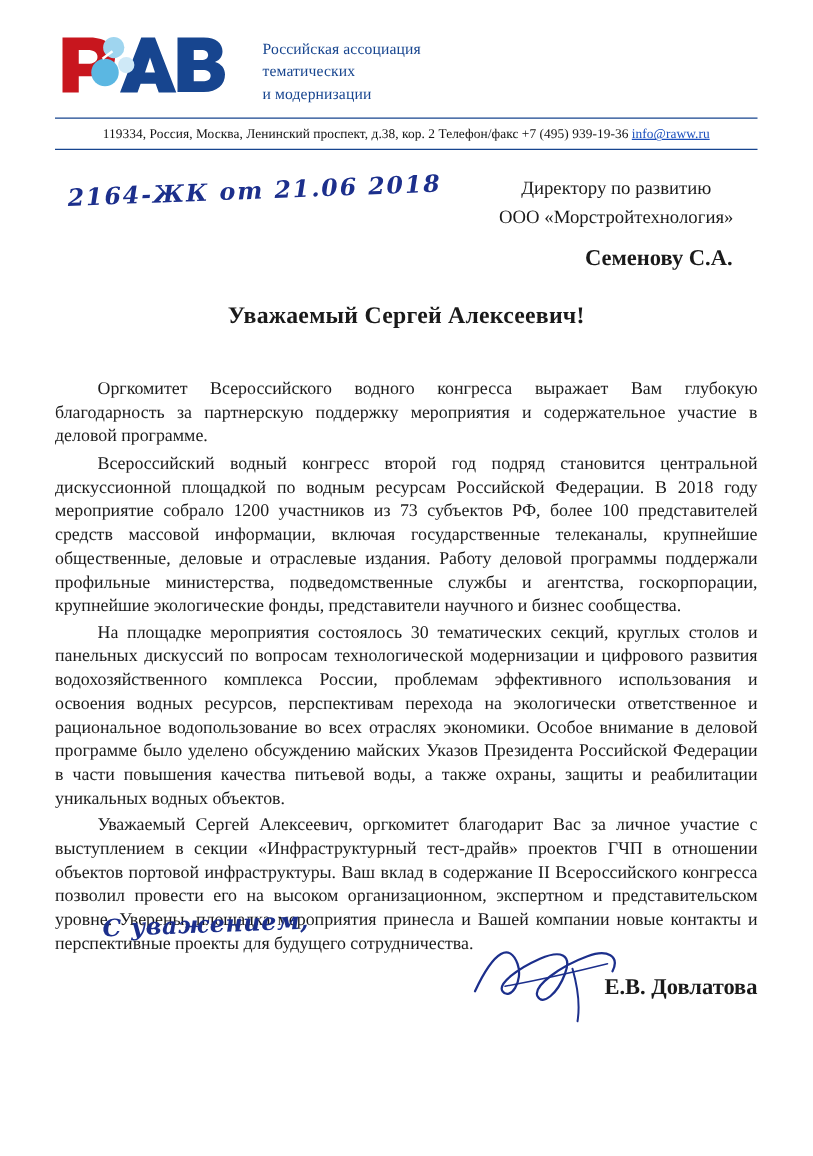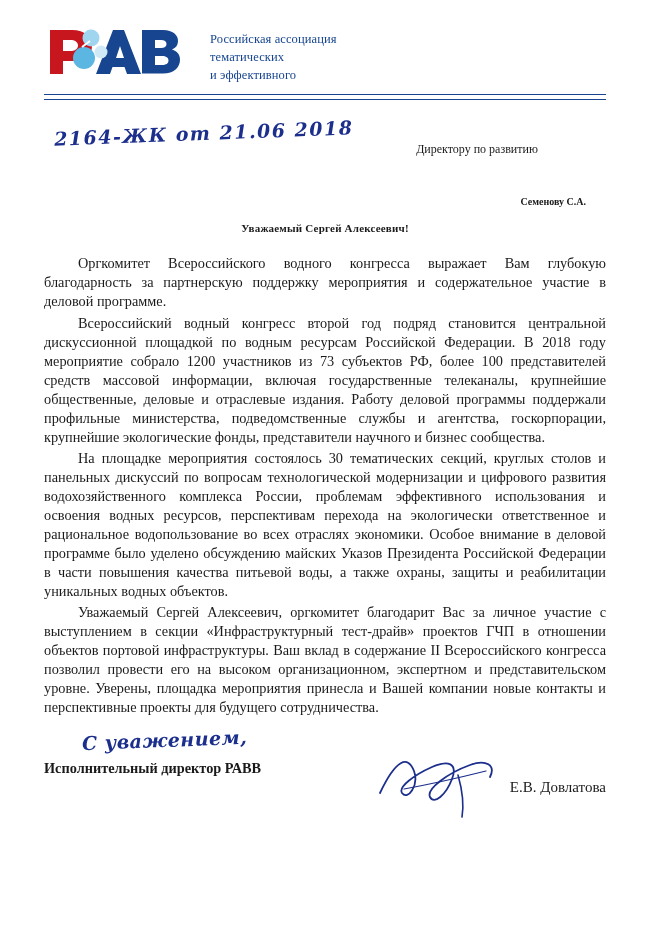--- a/index.html
+++ b/index.html
@@ -86,48 +86,48 @@
     position: absolute;
     left: 10px;
     top: 2px;
     font-size: 19px;
     letter-spacing: 1.5px;
   }
 
   
   .addressee {
     position: absolute;
-    right: 48px;
+    right: 32px;
     top: 140px;
     width: 250px;
     text-align: center;
-    font-size: 12px;
+    font-size: 15px;
     line-height: 1.5;
   }
   .addressee-person {
     position: absolute;
     right: 64px;
     top: 196px;
-    font-size: 10px;
+    font-size: 18px;
     font-weight: bold;
     text-align: right;
   }
 
   
   .salutation {
     margin-top: 58px;
     text-align: center;
-    font-size: 11px;
+    font-size: 19px;
     font-weight: bold;
     letter-spacing: .2px;
   }
 
   
   .body-text {
-    margin-top: 20px;
+    margin-top: 38px;
     font-size: 14.3px;
     line-height: 1.33;
     text-align: justify;
     text-justify: inter-word;
   }
   .body-text p {
     margin: 0 0 0.15em 0;
     text-indent: 34px;
   }
 
@@ -151,22 +151,22 @@
     left: 0;
     top: 26px;
     font-size: 14.3px;
     font-weight: bold;
     line-height: 1.35;
   }
   .sign-name {
     position: absolute;
     right: 0;
     top: 46px;
-    font-size: 15px;
-    font-weight: normal;
+    font-size: 18px;
+    font-weight: bold;
     margin-left: 32px;
   }
   .scribble {
     position: absolute;
     left: 330px;
     top: 16px;
     width: 130px;
     height: 70px;
   }
 </style>
@@ -189,49 +189,50 @@
         <circle cx="47" cy="16" r="8.5" fill="#9fd5ef"></circle>
         <circle cx="40" cy="36" r="11" fill="#5bb7e2"></circle>
         <circle cx="57" cy="30" r="6.5" fill="#cfe9f7"></circle>
         <path d="M38 25 l8 -6" stroke="#ffffff" stroke-width="2"></path>
       </svg>
     </div>
 
     <div class="org-name">
       <div>Российская ассоциация</div>
       <div>тематических</div>
-      <div>и эффективного</div>
+      <div>и модернизации</div>
     </div>
   </div>
 
   <div class="rule"></div>
+  <div class="contact-line"><span>119334, Россия, Москва, Ленинский проспект, д.38, кор. 2 Телефон/факс +7 (495) 939-19-36 </span><span class="mail">info@raww.ru</span></div>
   <div class="rule-bottom"></div>
 
   <div class="outnum-row">
     <div class="hand outnum">2164-ЖК от 21.06 2018</div>
   </div>
 
   <div class="addressee">
     <div>Директору по развитию</div>
+    <div>ООО «Морстройтехнология»</div>
   </div>
   <div class="addressee-person">Семенову С.А.</div>
 
   <div class="salutation">Уважаемый Сергей Алексеевич!</div>
 
   <div class="body-text">
     <p>Оргкомитет Всероссийского водного конгресса выражает Вам глубокую благодарность за партнерскую поддержку мероприятия и содержательное участие в деловой программе.</p>
     <p>Всероссийский водный конгресс второй год подряд становится центральной дискуссионной площадкой по водным ресурсам Российской Федерации. В 2018 году мероприятие собрало 1200 участников из 73 субъектов РФ, более 100 представителей средств массовой информации, включая государственные телеканалы, крупнейшие общественные, деловые и отраслевые издания. Работу деловой программы поддержали профильные министерства, подведомственные службы и агентства, госкорпорации, крупнейшие экологические фонды, представители научного и бизнес сообщества.</p>
     <p>На площадке мероприятия состоялось 30 тематических секций, круглых столов и панельных дискуссий по вопросам технологической модернизации и цифрового развития водохозяйственного комплекса России, проблемам эффективного использования и освоения водных ресурсов, перспективам перехода на экологически ответственное и рациональное водопользование во всех отраслях экономики. Особое внимание в деловой программе было уделено обсуждению майских Указов Президента Российской Федерации в части повышения качества питьевой воды, а также охраны, защиты и реабилитации уникальных водных объектов.</p>
     <p>Уважаемый Сергей Алексеевич, оргкомитет благодарит Вас за личное участие с выступлением в секции «Инфраструктурный тест-драйв» проектов ГЧП в отношении объектов портовой инфраструктуры. Ваш вклад в содержание II Всероссийского конгресса позволил провести его на высоком организационном, экспертном и представительском уровне. Уверены, площадка мероприятия принесла и Вашей компании новые контакты и перспективные проекты для будущего сотрудничества.</p>
   </div>
 
   <div class="sign-block">
     <div class="hand sign-hand">С уважением,</div>
     <div class="sign-titles">
-      <div>Исполнительный директор РАВВ</div>
     </div>
     <div class="sign-name">Е.В. Довлатова</div>
     <svg class="scribble" viewBox="0 0 130 70" xmlns="http://www.w3.org/2000/svg">
       <path d="M6 44 C22 10, 34 6, 40 22 C45 36, 34 52, 28 44 C24 38, 40 26, 58 18 C74 11, 84 14, 78 30 C72 46, 60 56, 56 48 C52 40, 74 24, 96 16 C112 10, 122 16, 116 28" fill="none" stroke="#1c2f8c" stroke-width="1.8" stroke-linecap="round"></path>
       <path d="M84 26 C88 40, 90 56, 88 68" fill="none" stroke="#1c2f8c" stroke-width="1.6" stroke-linecap="round"></path>
       <path d="M30 40 C52 36, 80 30, 112 22" fill="none" stroke="#1c2f8c" stroke-width="1.2" stroke-linecap="round"></path>
     </svg>
   </div>
 
 </div>

